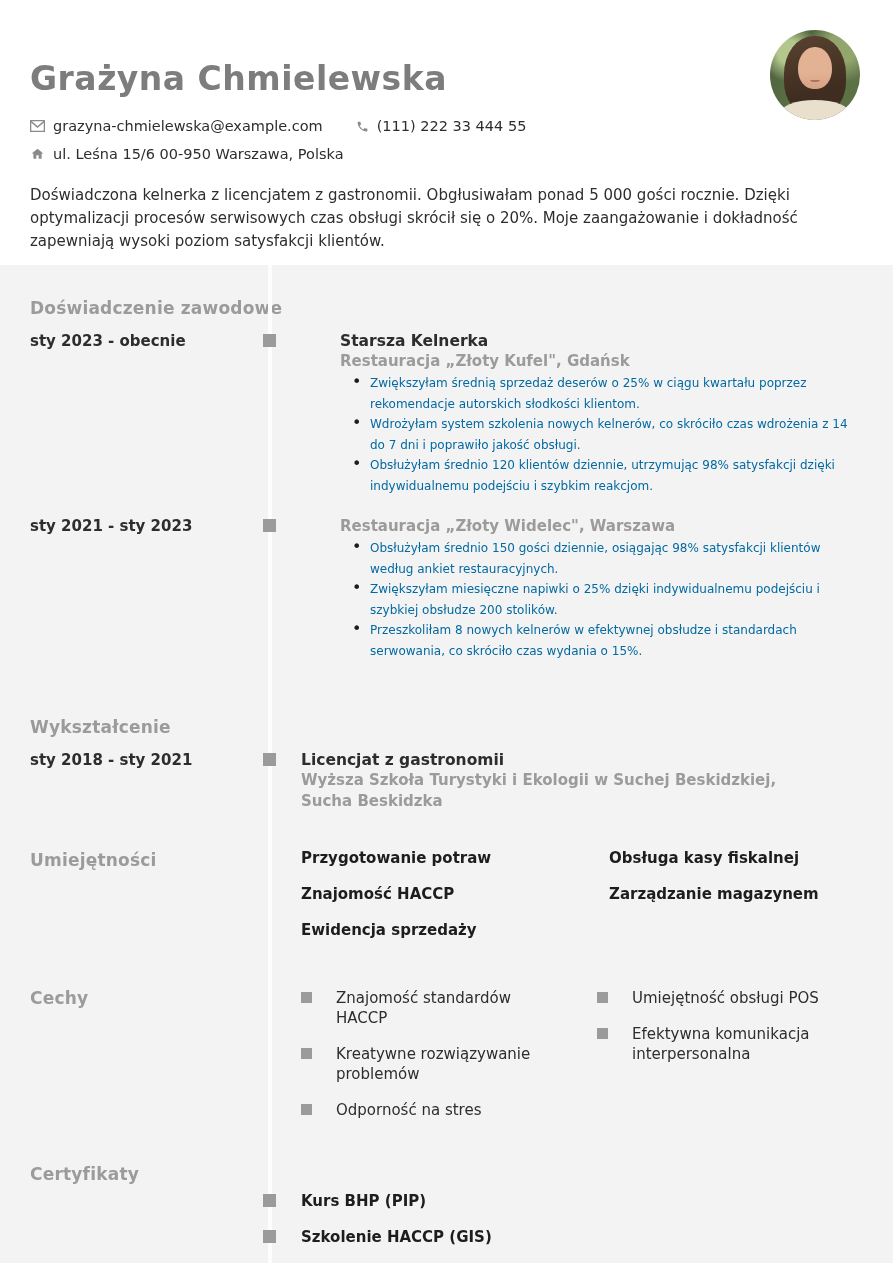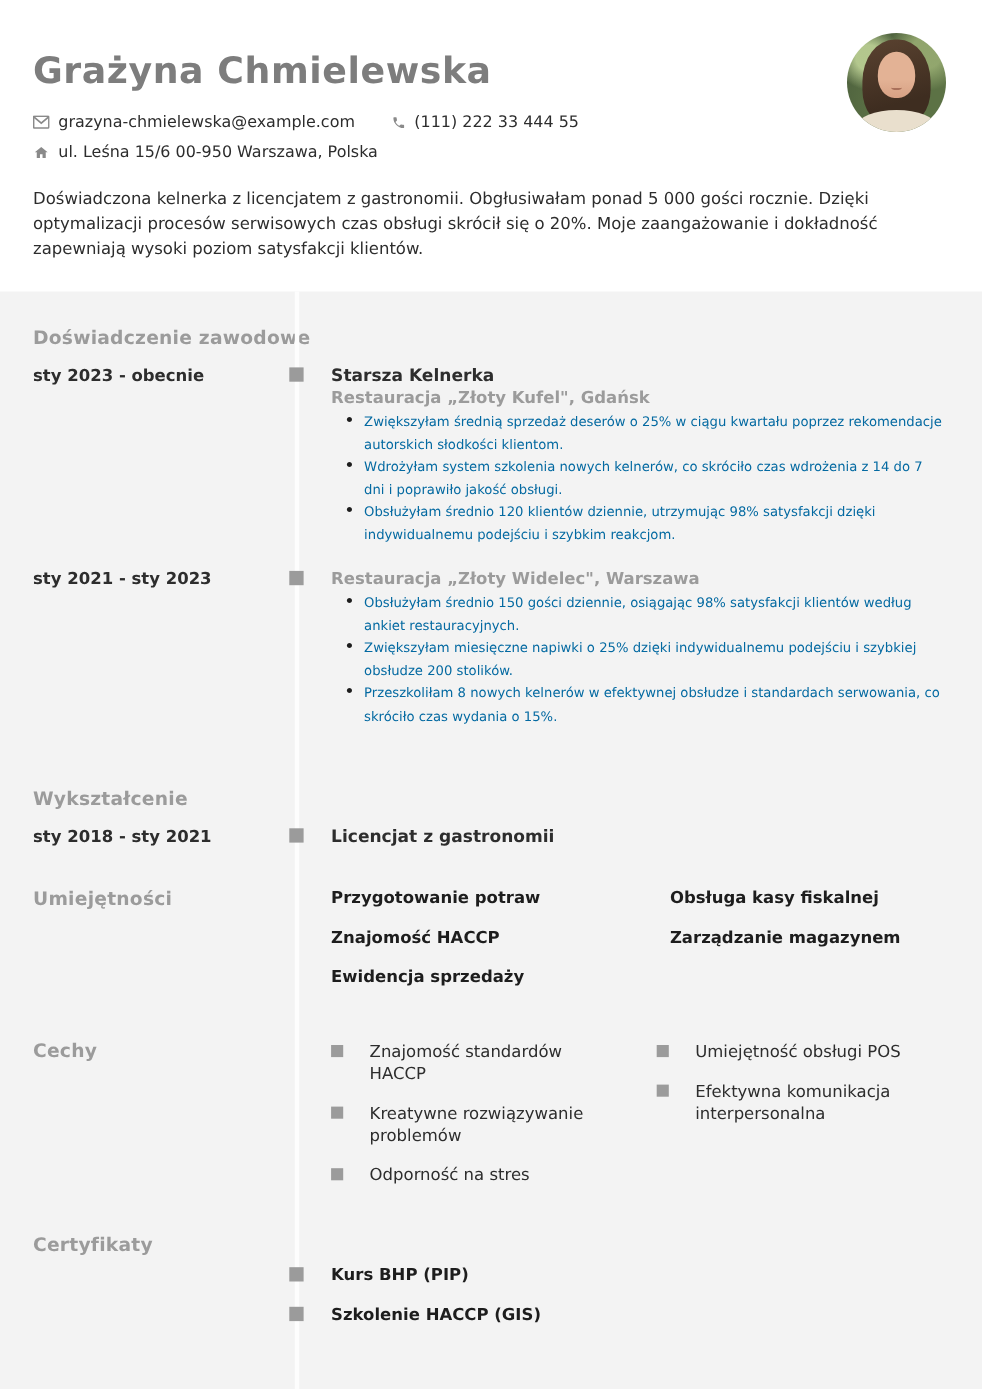--- a/index.html
+++ b/index.html
@@ -5,21 +5,21 @@
 <style>
   * { margin:0; padding:0; box-sizing:border-box; }
   html,body { background:#ffffff; }
   body { font-family:"DejaVu Sans","Liberation Sans",sans-serif; }
   .page {
     width:893px; height:1263px; margin:0 auto; background:#ffffff;
     position:relative; overflow:hidden;
   }
 
   
-  .header { position:relative; height:265px; background:#ffffff; padding:30px 33px 0 30px; }
+  .header { position:relative; height:265px; background:#ffffff; padding:45px 33px 0 30px; }
   .name {
     font-size:33px; font-weight:700; color:#7d7d7d; letter-spacing:0.5px;
     margin-top:14px; margin-bottom:20px;
   }
   .contact-row { display:flex; align-items:flex-end; gap:7px; margin-bottom:12px; }
   .contact-item { display:flex; align-items:center; gap:8px; margin-right:26px; }
   .contact-item svg { display:block; }
   .contact-text { font-size:14.5px; color:#2d2d2d; }
   .summary {
     margin-top:22px; width:775px;
@@ -80,21 +80,21 @@
   .company   { font-size:15px;  font-weight:700; color:#9b9b9b; line-height:21px; }
   ul.bullets { list-style:none; margin-top:1px; }
   ul.bullets li {
     position:relative; padding-left:30px;
     font-size:12px; line-height:20.5px; color:#0369a1;
   }
   ul.bullets li::before {
     content:"•"; position:absolute; left:12px; top:-1px; font-size:16px; color:#1d1d1d;
   }
 
-  .exp-entry { margin-bottom:20px; }
+  .exp-entry { margin-bottom:20px;padding-left:39px; }
   .edu-school { font-size:15px; font-weight:700; color:#9b9b9b; line-height:21px; max-width:520px; }
 
   
   .side-section { position:relative; }
   .side-section > h2 { position:absolute; left:0; top:0; margin-left:30px; }
   .side-content { margin-left:301px; margin-right:36px; }
 
   .skills-grid { display:grid; grid-template-columns:296px 1fr; column-gap:12px; }
   .skill-item { font-size:15px; font-weight:700; color:#1d1d1d; margin-bottom:20px; line-height:16px; }
 
@@ -193,20 +193,21 @@
 
     <div class="spacer-36"></div>
 
     <h2 class="section-title">Wykształcenie</h2>
 
     <div class="entry">
       <span class="date">sty 2018 - sty 2021</span>
       <span class="marker"></span>
       <div class="content">
         <div class="job-title">Licencjat z gastronomii</div>
+        <div class="edu-school">Wyższa Szkoła Turystyki i Ekologii w Suchej Beskidzkiej, Sucha Beskidzka</div>
       </div>
     </div>
 
     <div class="spacer-38"></div>
 
     <div class="side-section">
       <h2 class="section-title">Umiejętności</h2>
       <div class="side-content">
         <div class="skills-grid">
           <div class="skill-col">

